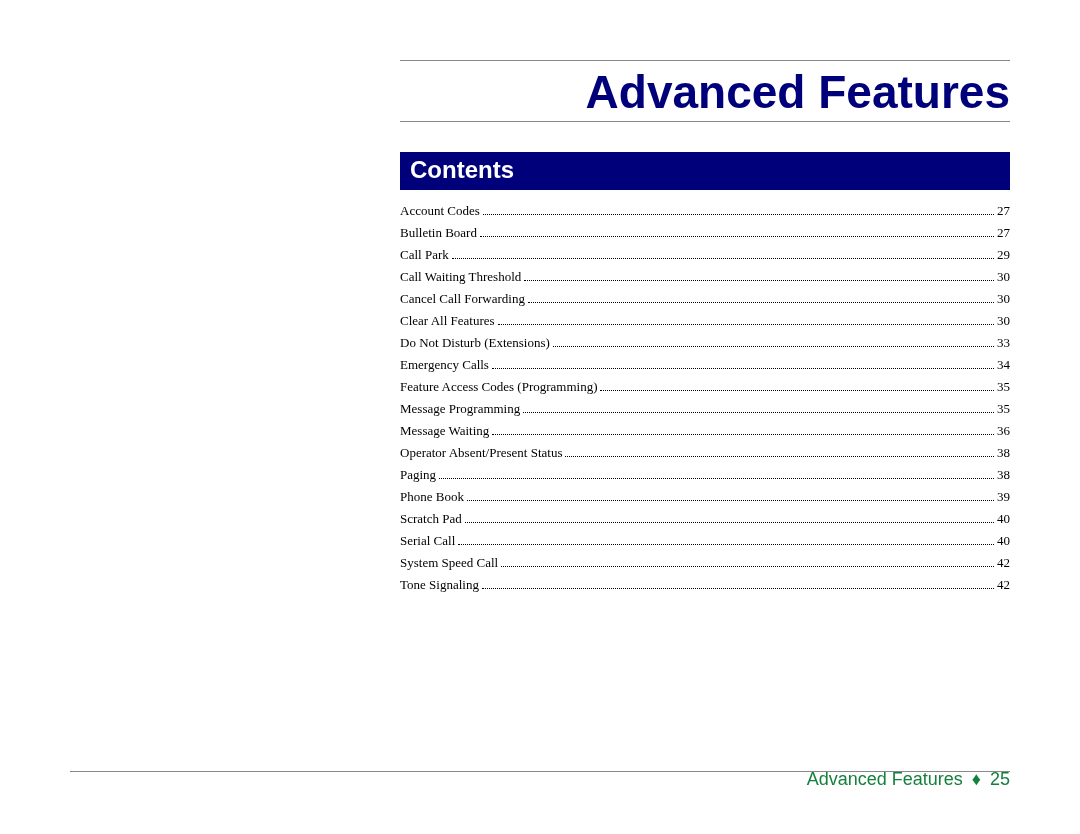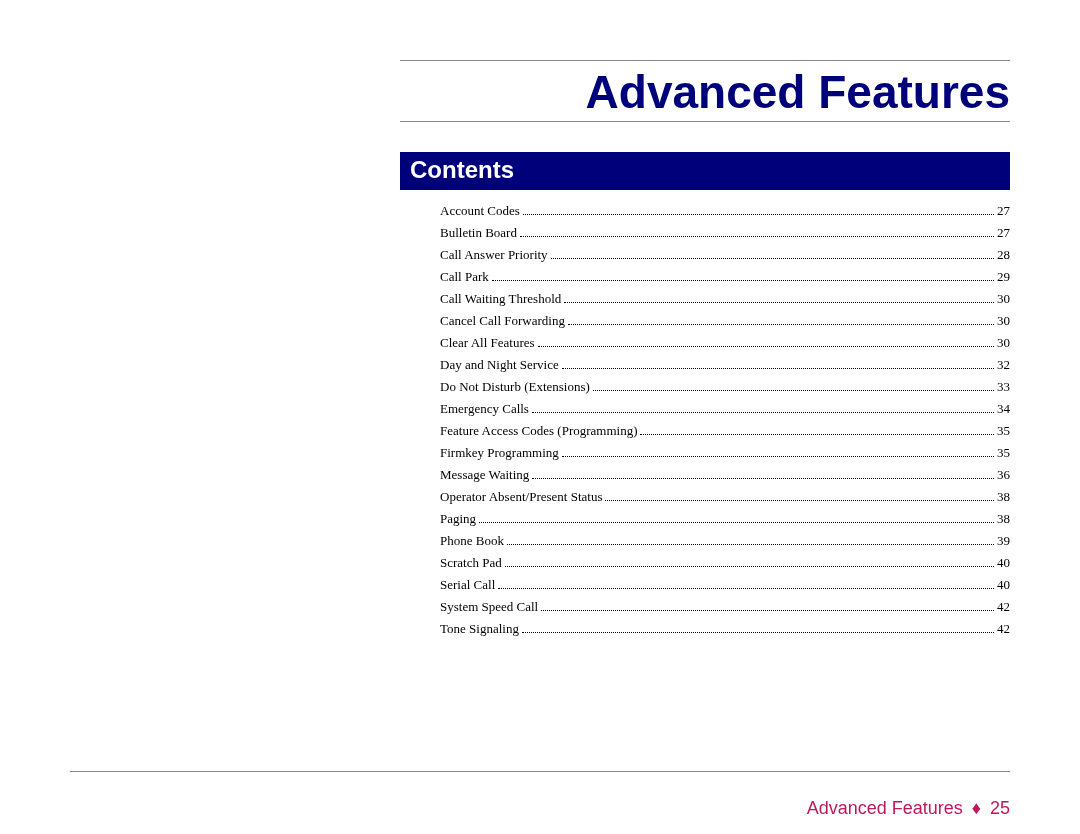--- a/index.html
+++ b/index.html
@@ -45,21 +45,20 @@
     background: #00007a;
     color: #ffffff;
     font-size: 24px;
     font-weight: bold;
     padding: 4px 24px 6px 10px;
   }
   .toc {
     margin-top: 14px;
     font-family: Georgia, "Times New Roman", serif;
     font-size: 13px;
-    margin-left: 40px;
   }
   .toc-row {
     display: flex;
     align-items: baseline;
     line-height: 1.0;
     margin-bottom: 9px;
   }
   .toc-label {
     white-space: nowrap;
   }
@@ -69,22 +68,22 @@
     margin: 0 3px 2px 3px;
     min-width: 10px;
     height: 0.6em;
   }
   .toc-page {
     white-space: nowrap;
   }
   .footer {
     position: absolute;
     right: 70px;
-    bottom: 15px;
-    color: #be185d;
+    bottom: 44px;
+    color: #15803d;
     font-size: 18px;
     font-family: Arial, Helvetica, sans-serif;
   }
   .footer .diamond {
     display: inline-block;
     margin: 0 4px;
   }
   .footer-hr {
     position: absolute;
     left: 70px;
@@ -113,66 +112,56 @@
           <span class="toc-label">Account Codes</span>
           <span class="toc-dots"></span>
           <span class="toc-page">27</span>
         </div>
         <div class="toc-row">
           <span class="toc-label">Bulletin Board</span>
           <span class="toc-dots"></span>
           <span class="toc-page">27</span>
         </div>
         <div class="toc-row">
-          <span class="toc-label">Call Answer Priority</span>
-          <span class="toc-dots"></span>
-          <span class="toc-page">28</span>
-        </div>
-        <div class="toc-row">
           <span class="toc-label">Call Park</span>
           <span class="toc-dots"></span>
           <span class="toc-page">29</span>
         </div>
         <div class="toc-row">
           <span class="toc-label">Call Waiting Threshold</span>
           <span class="toc-dots"></span>
           <span class="toc-page">30</span>
         </div>
         <div class="toc-row">
           <span class="toc-label">Cancel Call Forwarding</span>
           <span class="toc-dots"></span>
           <span class="toc-page">30</span>
         </div>
         <div class="toc-row">
           <span class="toc-label">Clear All Features</span>
           <span class="toc-dots"></span>
           <span class="toc-page">30</span>
         </div>
         <div class="toc-row">
-          <span class="toc-label">Day and Night Service</span>
-          <span class="toc-dots"></span>
-          <span class="toc-page">32</span>
-        </div>
-        <div class="toc-row">
           <span class="toc-label">Do Not Disturb (Extensions)</span>
           <span class="toc-dots"></span>
           <span class="toc-page">33</span>
         </div>
         <div class="toc-row">
           <span class="toc-label">Emergency Calls</span>
           <span class="toc-dots"></span>
           <span class="toc-page">34</span>
         </div>
         <div class="toc-row">
           <span class="toc-label">Feature Access Codes (Programming)</span>
           <span class="toc-dots"></span>
           <span class="toc-page">35</span>
         </div>
         <div class="toc-row">
-          <span class="toc-label">Firmkey Programming</span>
+          <span class="toc-label">Message Programming</span>
           <span class="toc-dots"></span>
           <span class="toc-page">35</span>
         </div>
         <div class="toc-row">
           <span class="toc-label">Message Waiting</span>
           <span class="toc-dots"></span>
           <span class="toc-page">36</span>
         </div>
         <div class="toc-row">
           <span class="toc-label">Operator Absent/Present Status</span>

